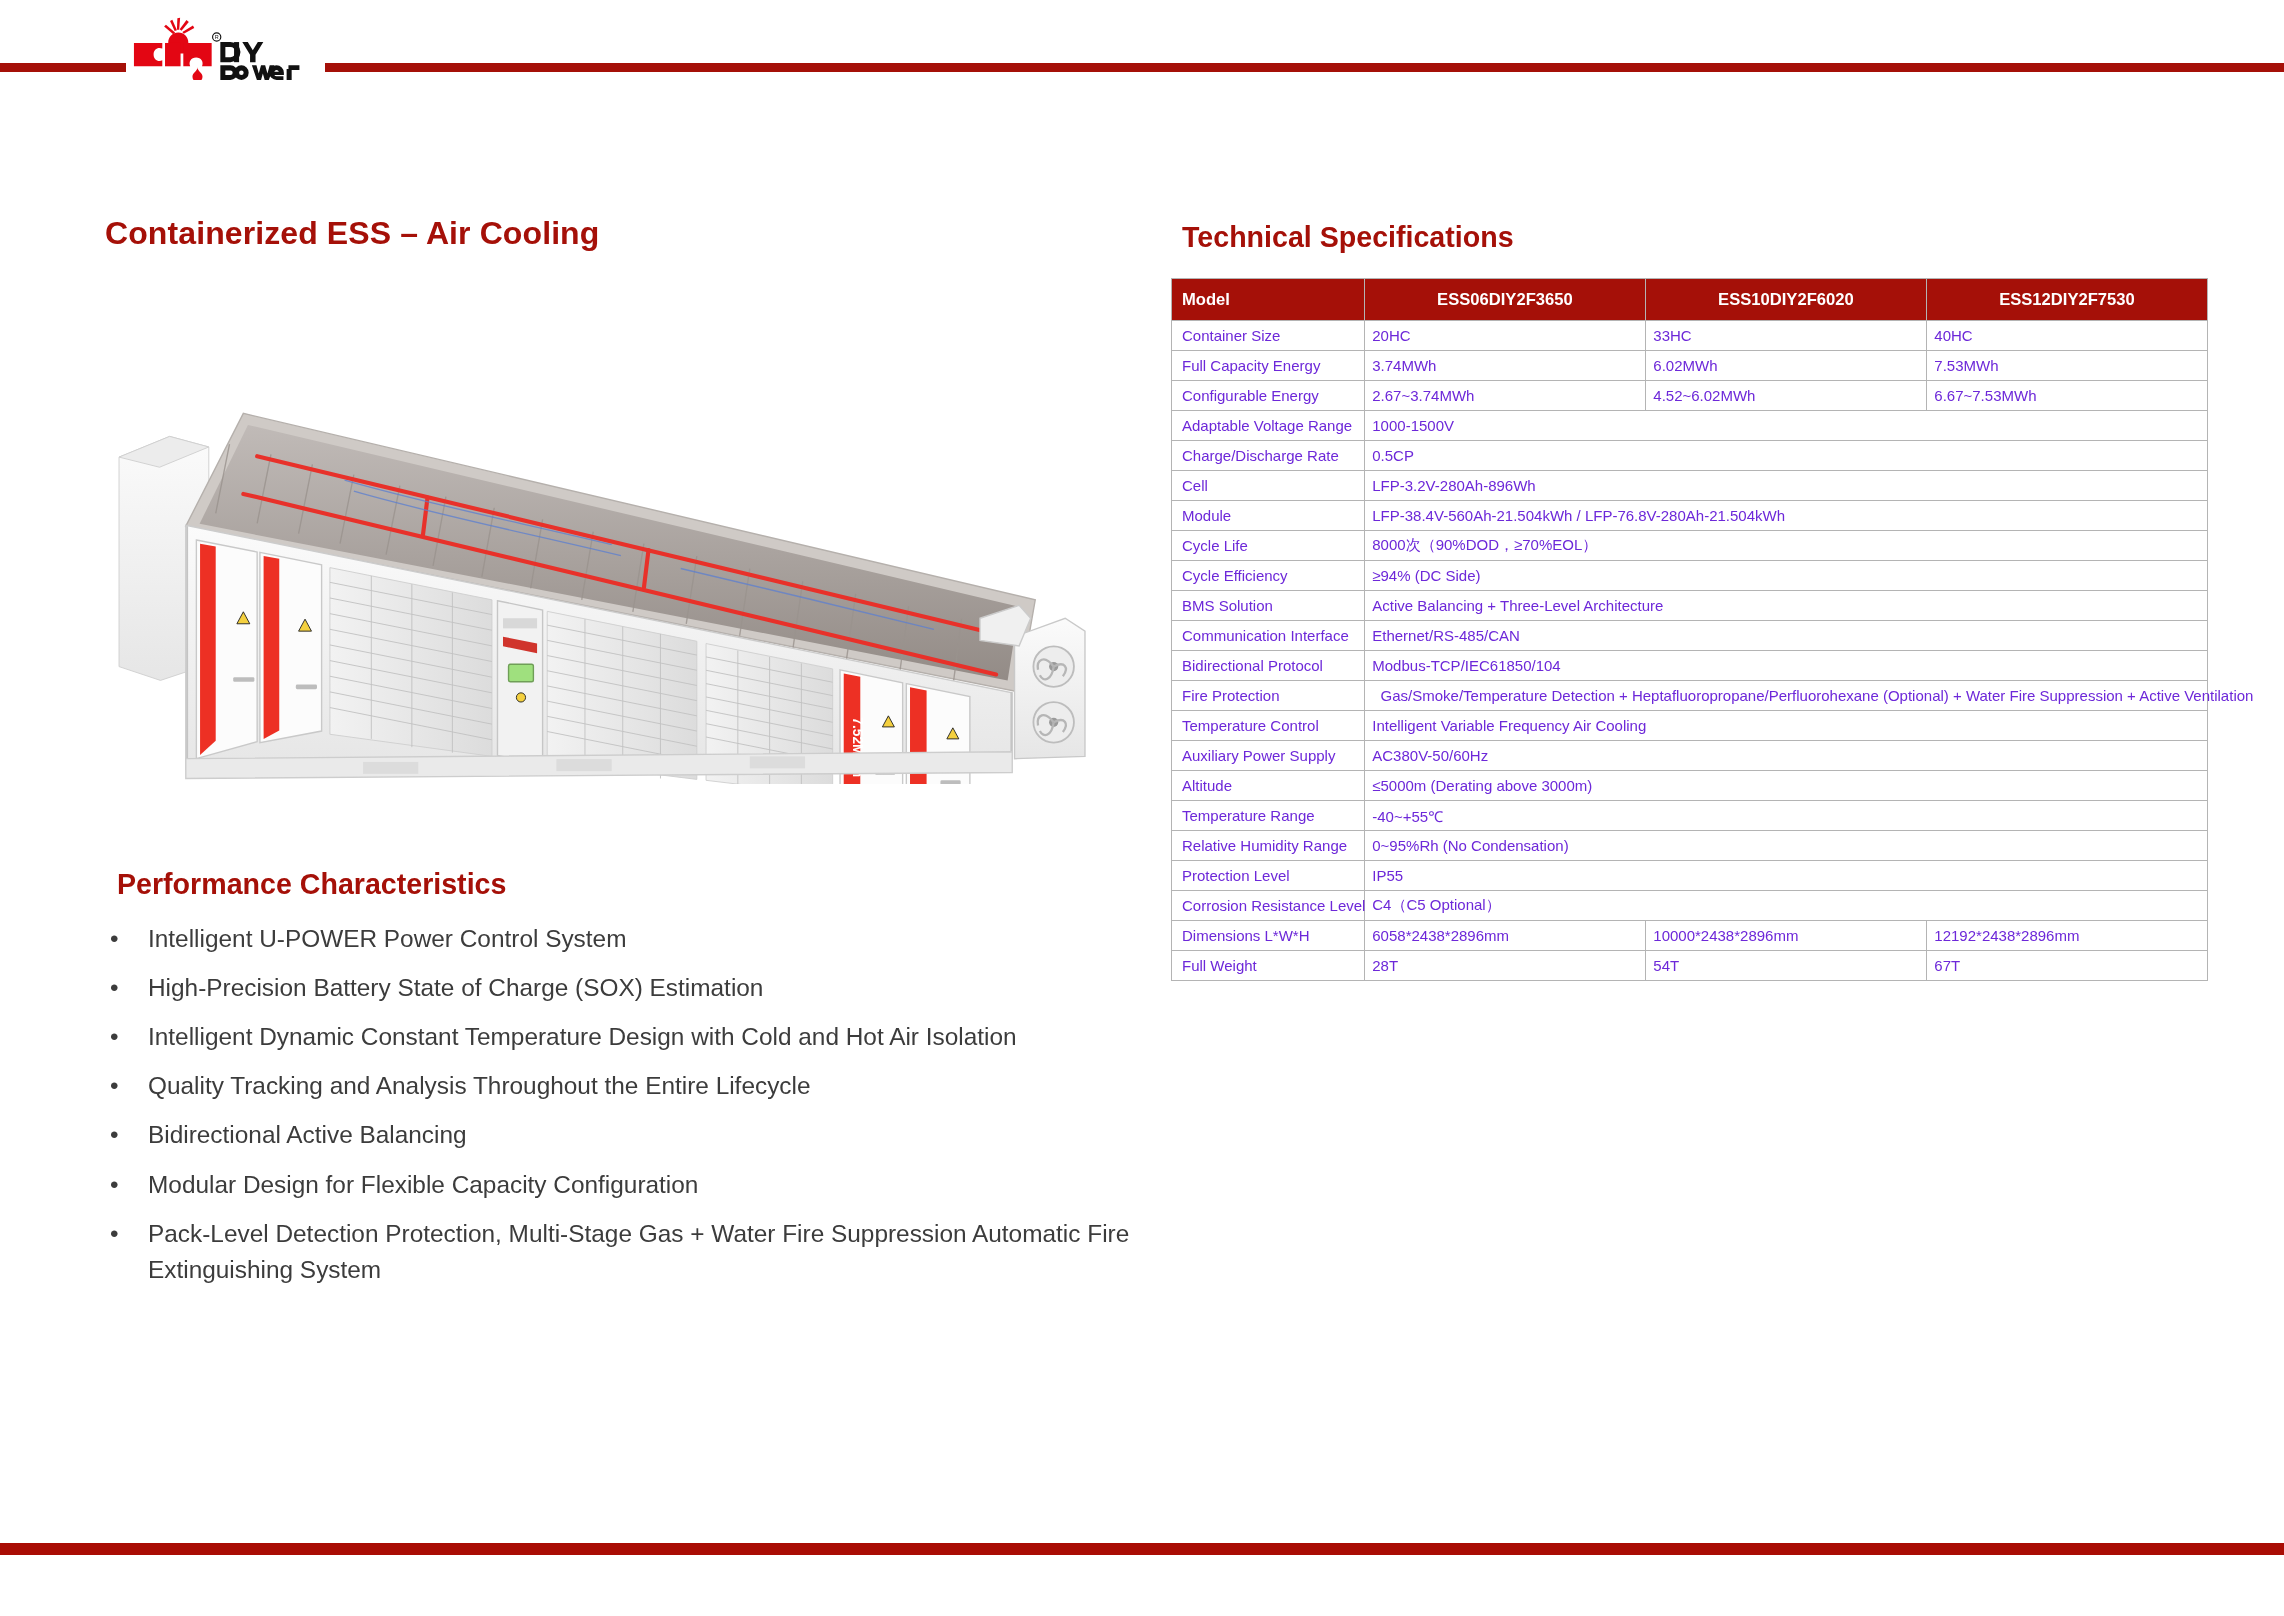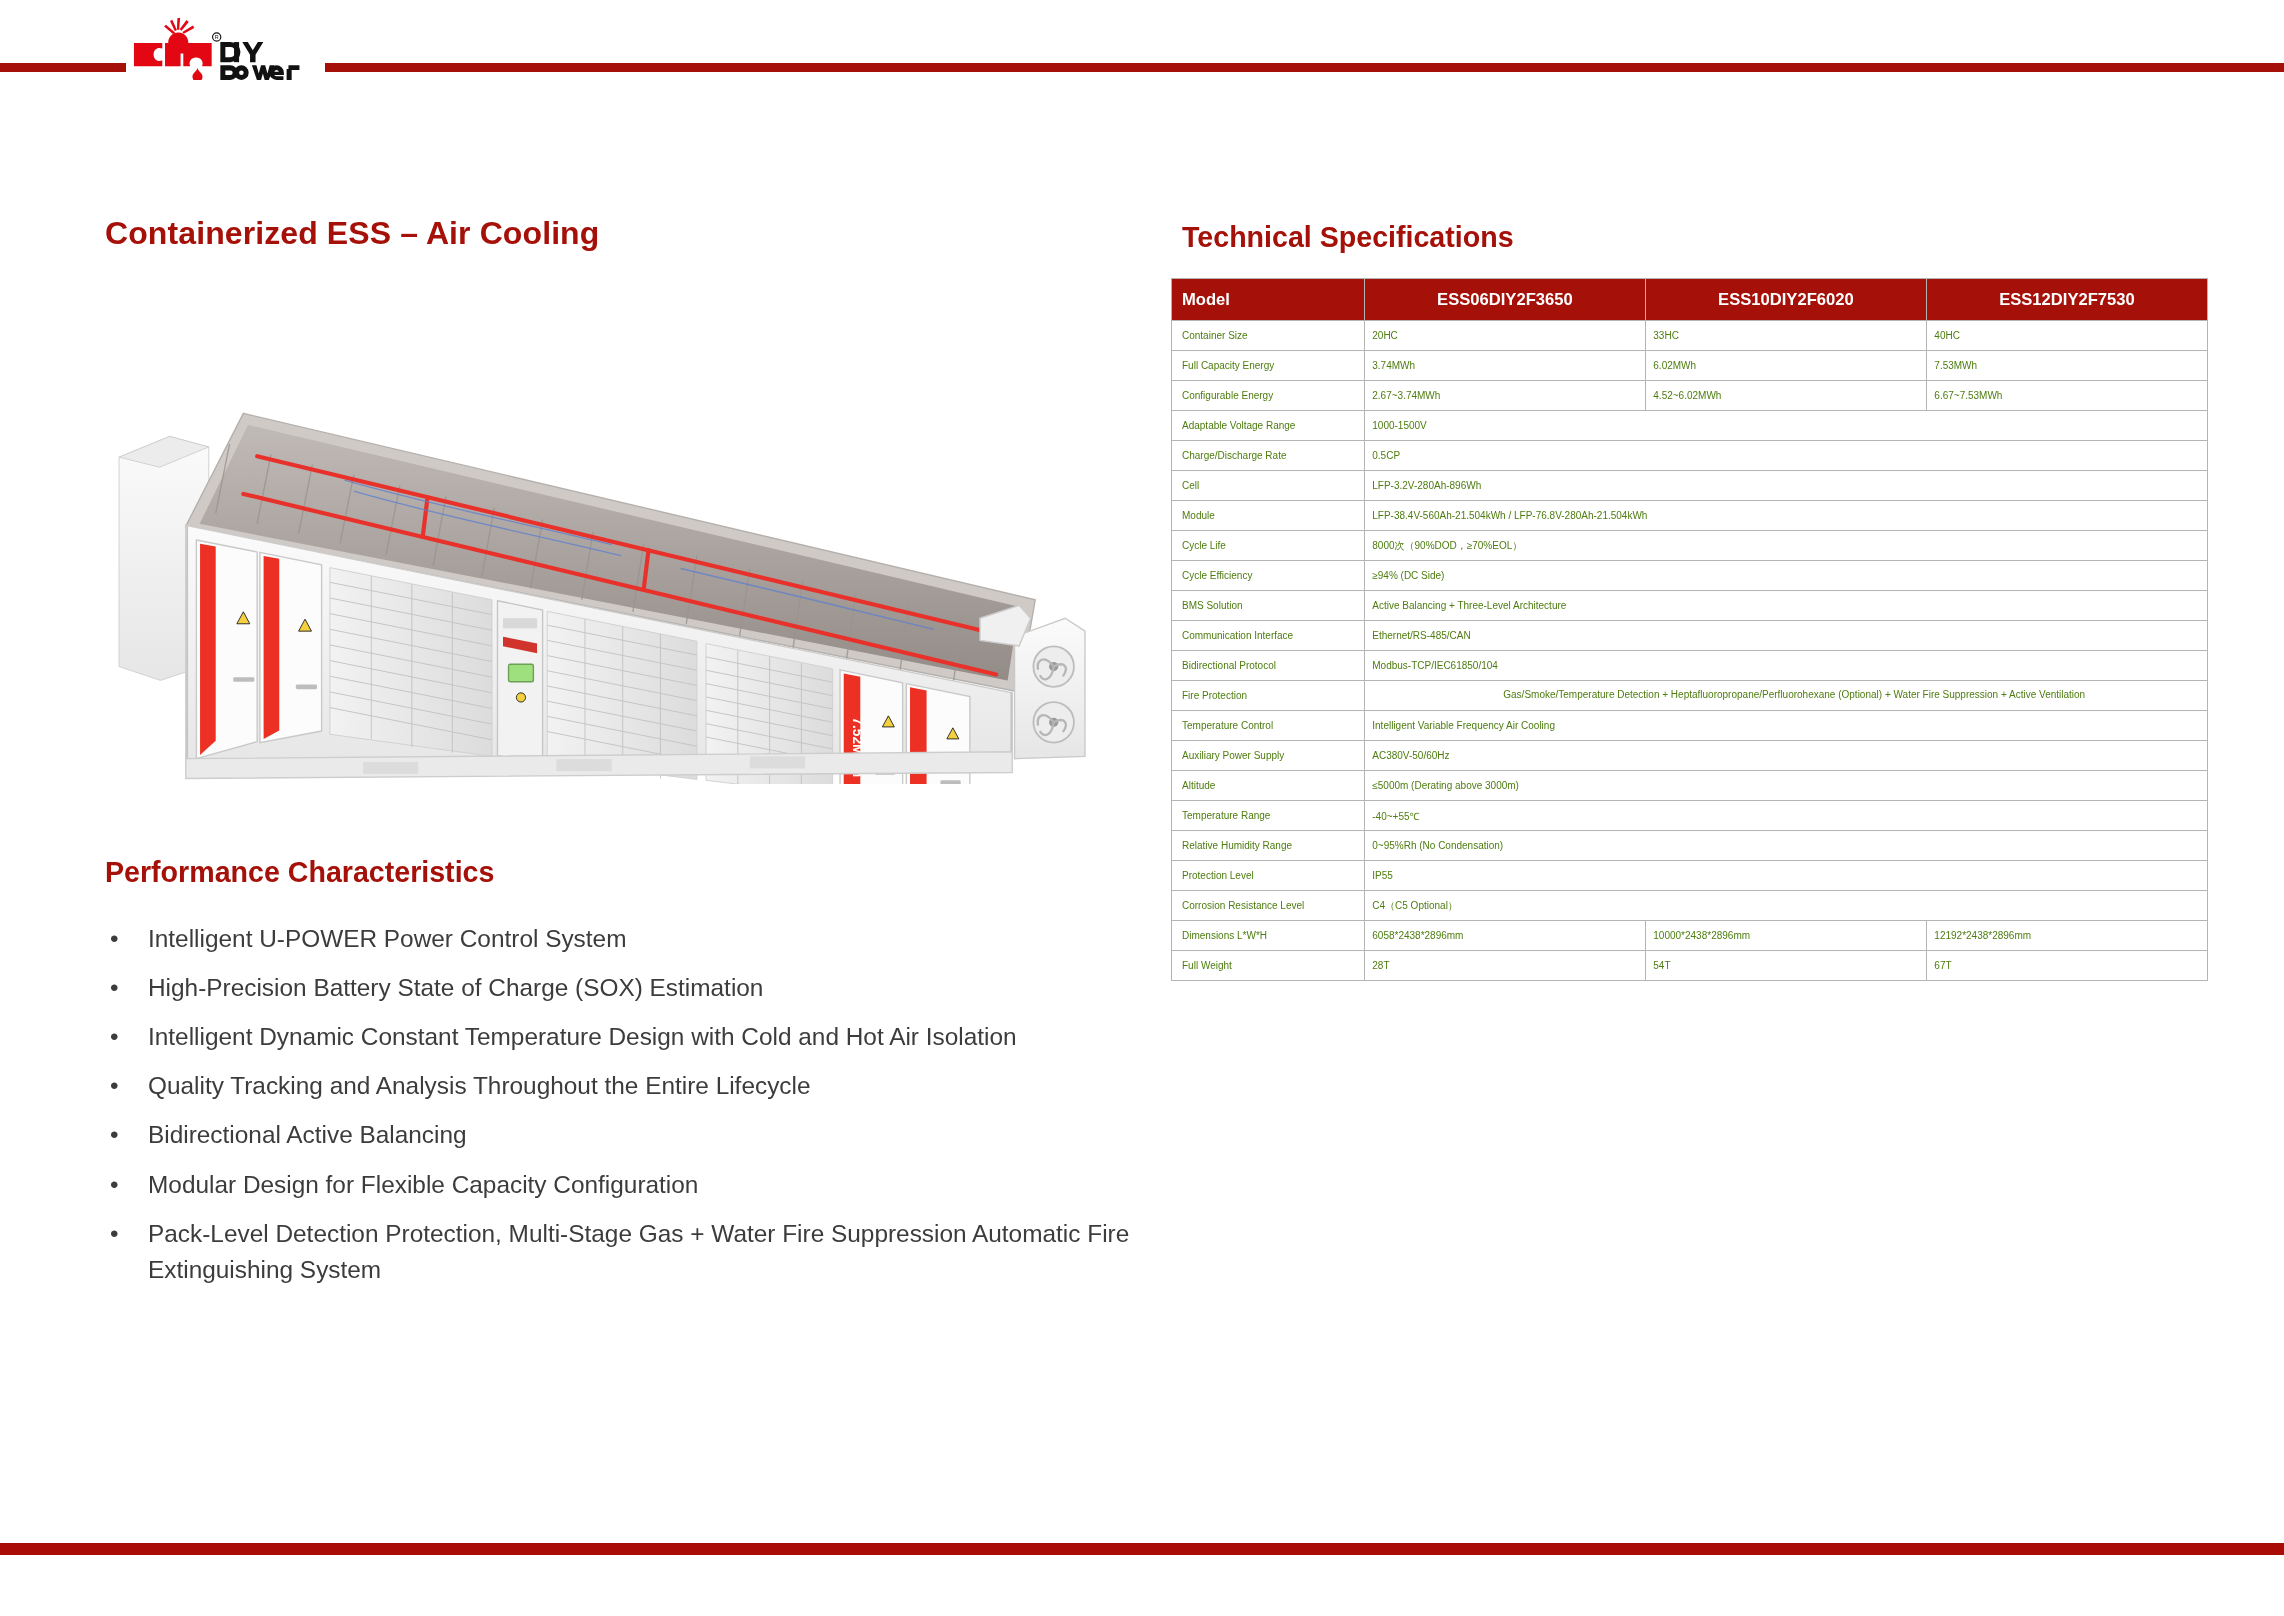--- a/index.html
+++ b/index.html
@@ -60,21 +60,21 @@
     left: 105px; top: 342px;
     width: 994px; height: 442px;
   }
   .perf-title {
     position: absolute;
     left: 105px; top: 856px;
     font-size: 28.6px;
     font-weight: bold;
     color: #a51008;
     line-height: 1.12;
-    margin: 0;
+    margin: 12px;
   }
   .bullets {
     position: absolute;
     left: 99px; top: 921px;
     width: 1050px;
     list-style: none;
     margin: 0; padding: 0;
   }
   .bullets li {
     position: relative;
@@ -126,22 +126,22 @@
     color: #ffffff;
     font-size: 16.6px;
     font-weight: bold;
     height: 42px;
     border-color: #b4b4b4;
   }
   table.spec thead th.lbl { text-align: left; padding-left: 10px; }
   table.spec thead th.mdl { text-align: center; }
 
   table.spec tbody td {
-    font-size: 10px;
-    color: #4d7c0f;
+    font-size: 15px;
+    color: #6d28d9;
     height: 30px;
   }
   table.spec tbody td.lbl {
     text-align: left;
     padding-left: 10px;
     white-space: nowrap;
   }
   table.spec tbody td.val {
     text-align: left;
   }

